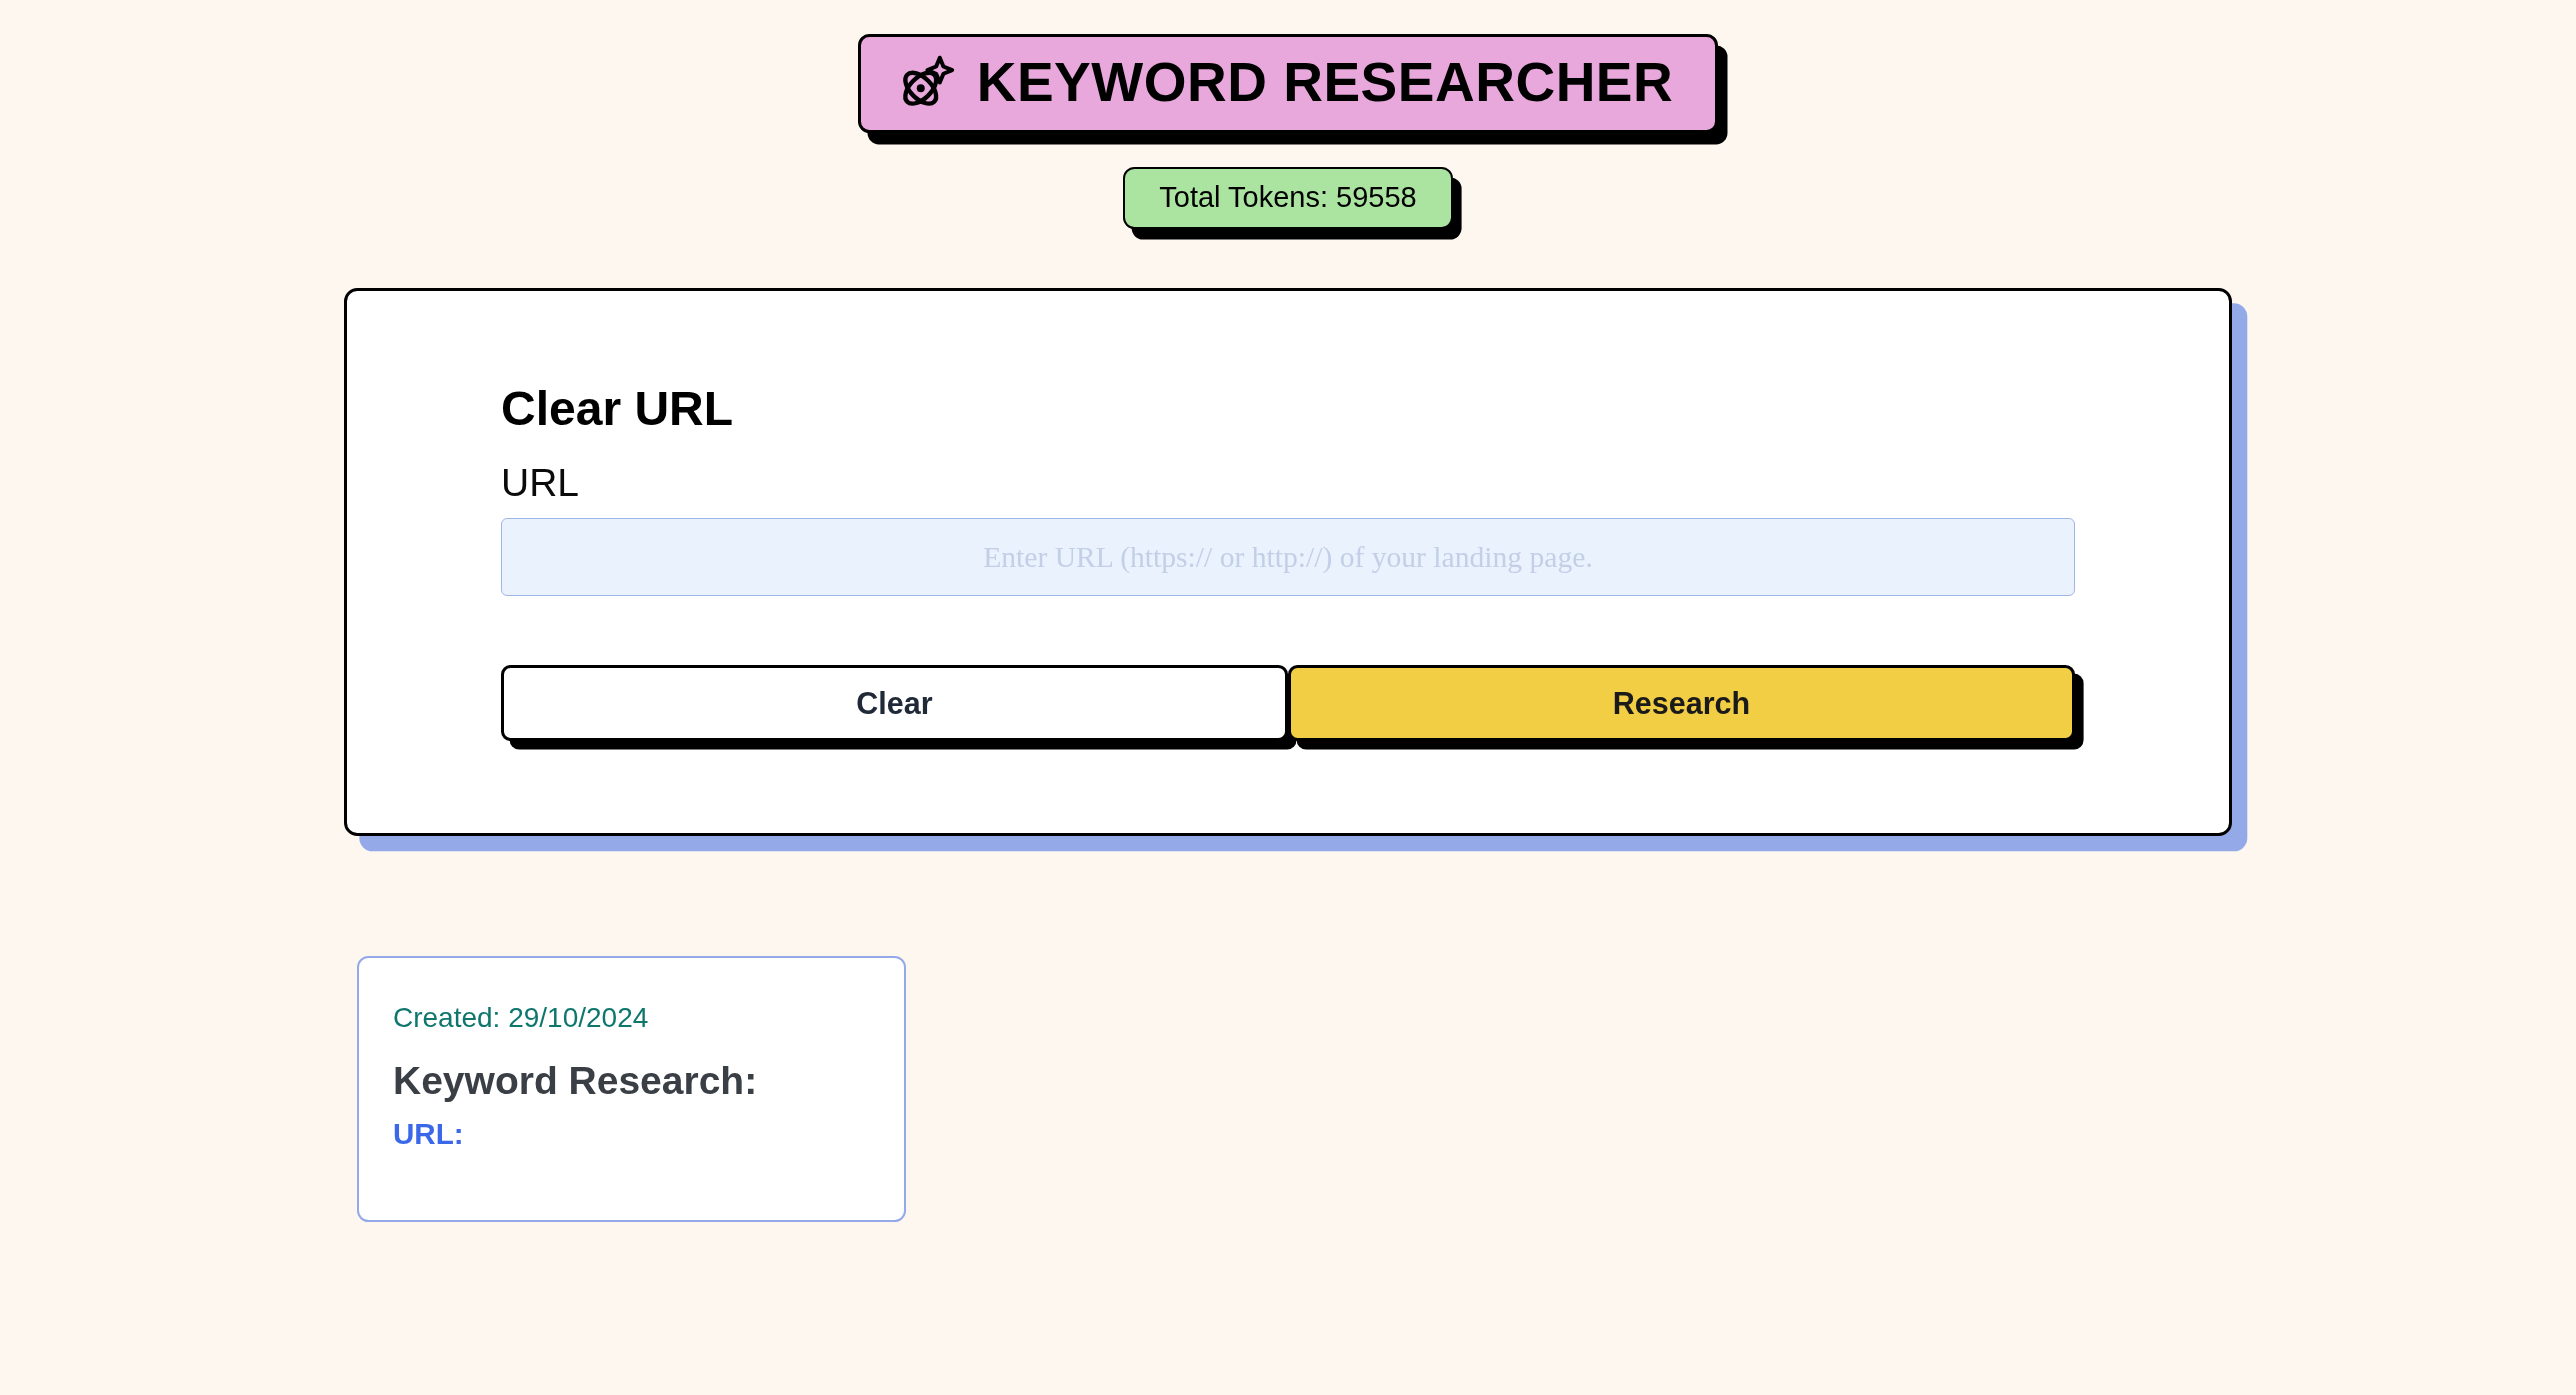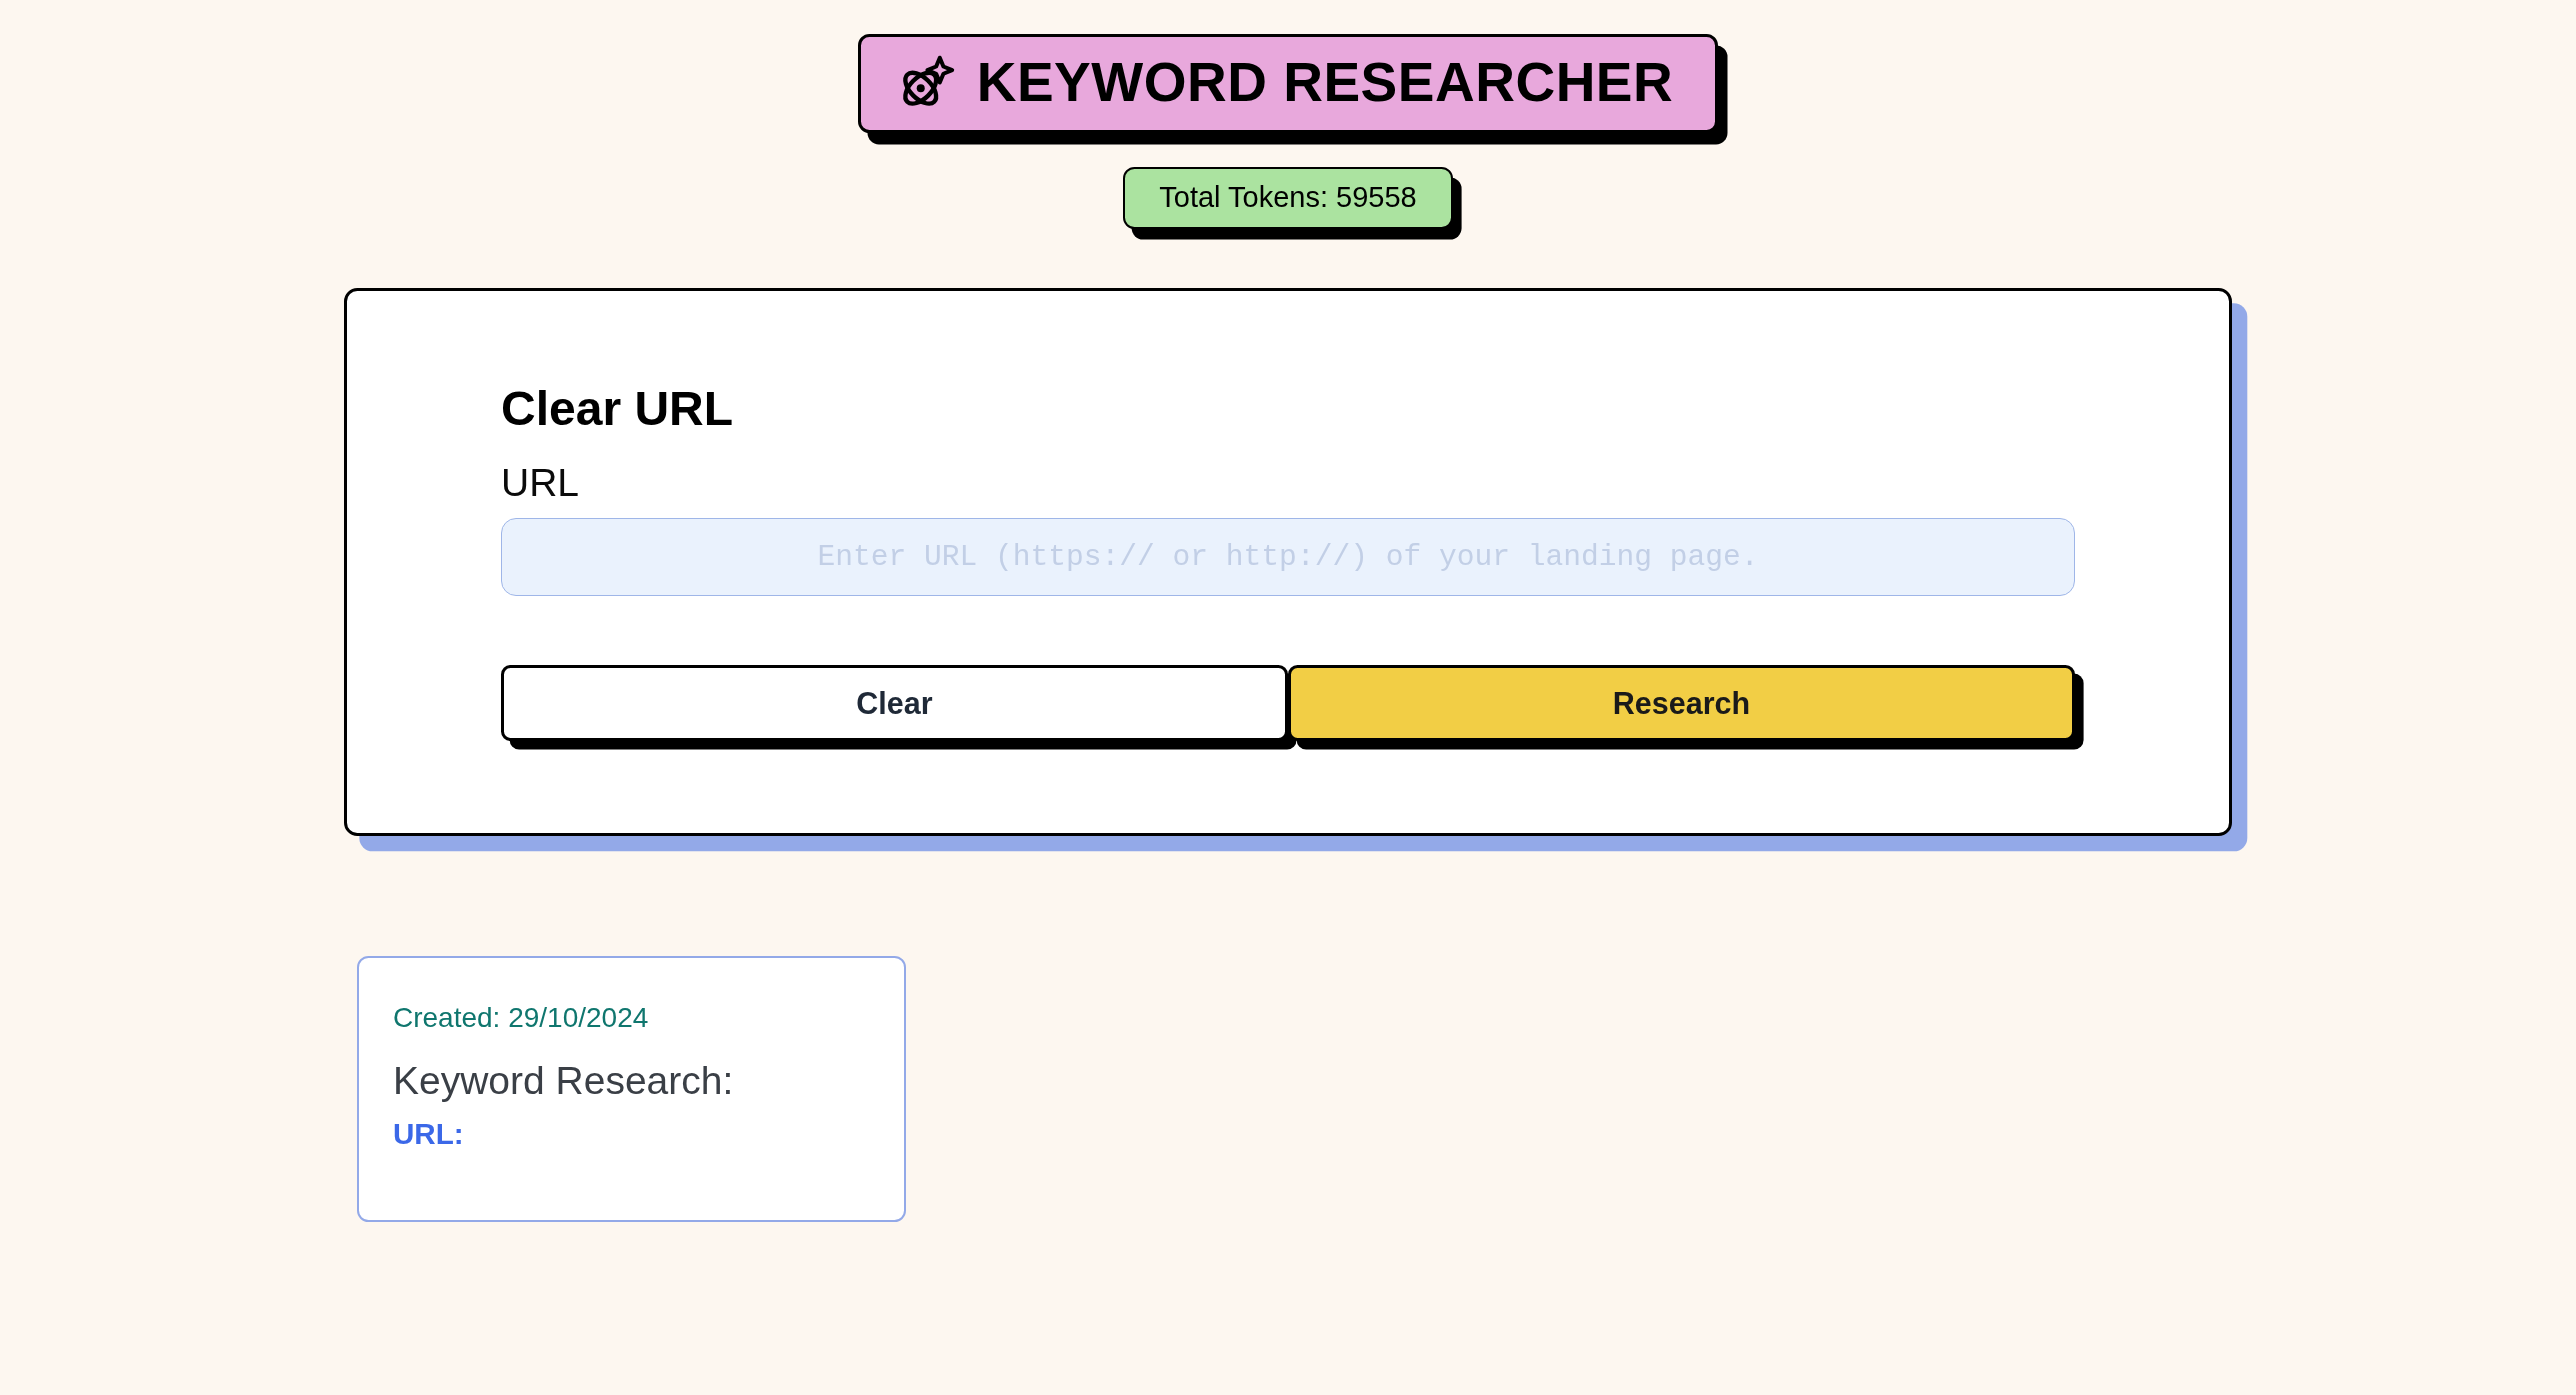--- a/index.html
+++ b/index.html
@@ -96,22 +96,22 @@
     color: #0B0B0B;
     margin-bottom: 13.3px;
     display: block;
   }
   .url-input {
     display: block;
     width: 100%;
     height: 78px;
     background: #EAF2FD;
     border: 1.9px solid #9FB6E8;
-    border-radius: 15px;
-    font-family: Liberation Mono, monospace;
+    border-radius: 6px;
+    font-family: Liberation Serif, serif;
     font-size: 29.6px;
     color: #1a1a1a;
     text-align: center;
     padding: 0 19px;
     outline: none;
   }
   .url-input::placeholder {
     color: #C2CFE6;
     opacity: 1;
     text-align: center;
@@ -159,21 +159,21 @@
   }
   .result-created {
     font-size: 28px;
     color: #0f766e;
     margin: 0 0 25px 0;
   }
   .result-title {
     font-size: 39px;
     color: #3A3F46;
     margin: 0 0 13.3px 0;
-    font-weight: 400;
+    font-weight: 700;
     line-height: 1.15;
   }
   .result-url-label {
     font-size: 29.6px;
     font-weight: bold;
     color: #3B68E8;
     margin: 0 0 31px 0;
   }
   .result-url-value {
     font-size: 27px;

